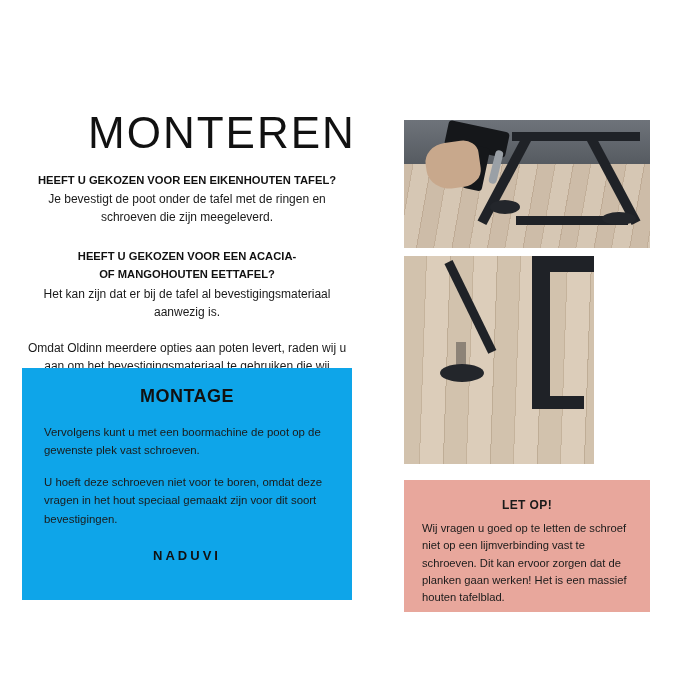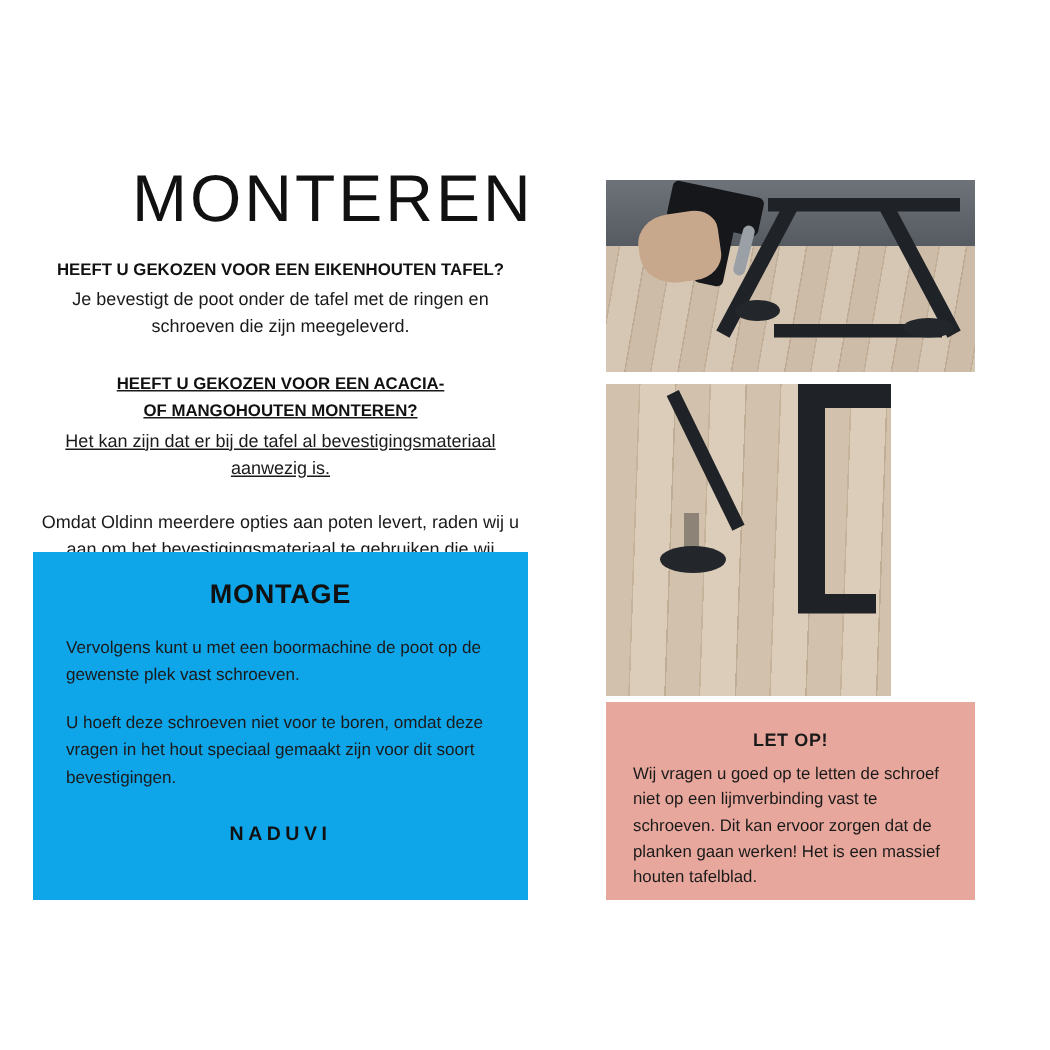--- a/index.html
+++ b/index.html
@@ -157,21 +157,21 @@
   .foot-pad {
     position: absolute;
     background: #23262b;
     border-radius: 50%;
   }
 
   
   .warn-panel {
     position: absolute;
     left: 404px;
-    top: 468px;
+    top: 480px;
     width: 246px;
     height: 132px;
     background: #e8a79c;
     box-sizing: border-box;
     padding: 18px 18px 10px 18px;
     color: #1a1a1a;
   }
   .warn-title {
     text-align: center;
     font-size: 12px;
@@ -192,23 +192,23 @@
 <div class="page">
 
   <div class="left-col">
     <h1 class="title">MONTEREN</h1>
 
     <div class="q-block">
       <p class="q-head">HEEFT U GEKOZEN VOOR EEN EIKENHOUTEN TAFEL?</p>
       <p class="q-body">Je bevestigt de poot onder de tafel met de ringen en schroeven die zijn meegeleverd.</p>
     </div>
 
-    <div class="q-block" style="margin-top:22px;text-decoration:underline;">
+    <div class="q-block" style="margin-top:22px;">
       <p class="q-head">HEEFT U GEKOZEN VOOR EEN ACACIA-</p>
-      <p class="q-head">OF MANGOHOUTEN MONTEREN?</p>
+      <p class="q-head">OF MANGOHOUTEN EETTAFEL?</p>
       <p class="q-body">Het kan zijn dat er bij de tafel al bevestigingsmateriaal aanwezig is.</p>
     </div>
 
     <p class="note-block">Omdat Oldinn meerdere opties aan poten levert, raden wij u aan om het bevestigingsmateriaal te gebruiken die wij hebben toegestuurd.</p>
   </div>
 
   <div class="montage-panel">
     <div class="montage-title">MONTAGE</div>
     <p class="montage-p">Vervolgens kunt u met een boormachine de poot op de gewenste plek vast schroeven.</p>
     <p class="montage-p">U hoeft deze schroeven niet voor te boren, omdat deze vragen in het hout speciaal gemaakt zijn voor dit soort bevestigingen.</p>

